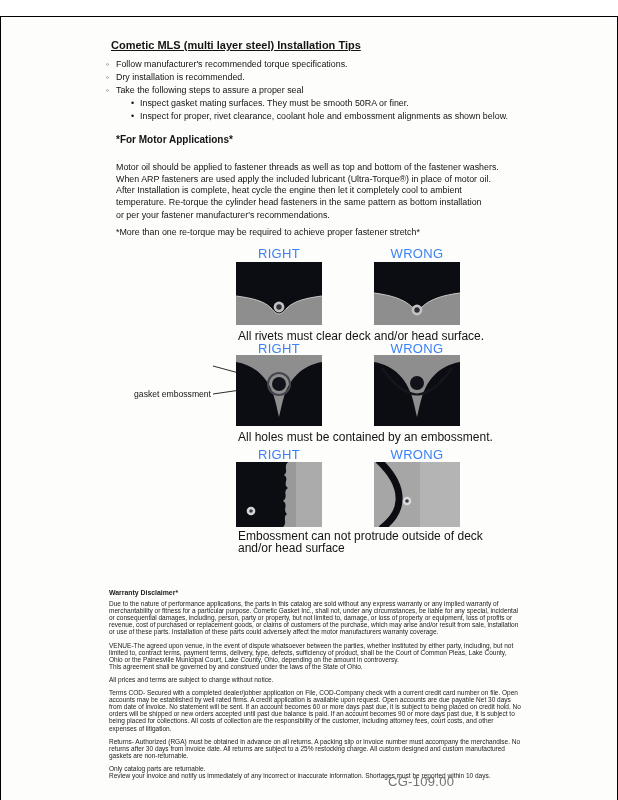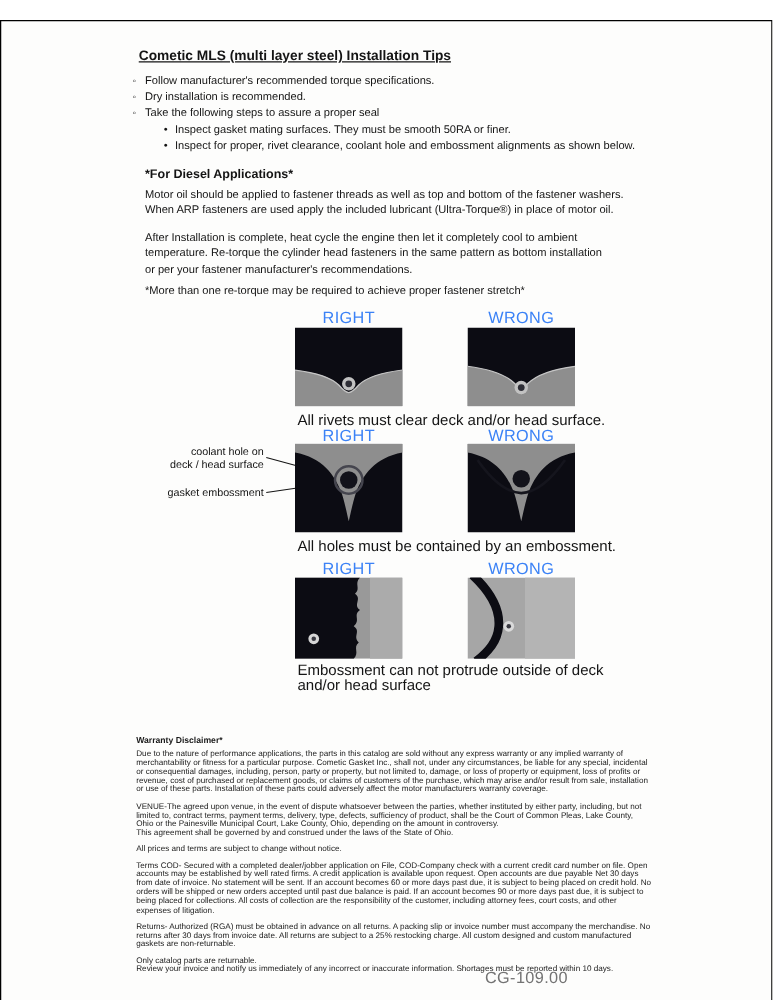--- a/index.html
+++ b/index.html
@@ -50,23 +50,23 @@
     <div class="tiprow sub">
       <span class="bullet">•</span>
       <span>Inspect gasket mating surfaces.  They must be smooth 50RA or finer.</span>
     </div>
     <div class="tiprow sub">
       <span class="bullet">•</span>
       <span>Inspect for proper, rivet clearance, coolant hole and embossment alignments as shown below.</span>
     </div>
   </div>
 
-  <div class="abs diesel-h">*For Diesel Applications*</div>
+  <div class="abs diesel-h">*For Motor Applications*</div>
 
-  <div class="abs body-par" style="top:132px">
+  <div class="abs body-par" style="top:144px">
     <div>Motor oil should be applied to fastener threads as well as top and bottom of the fastener washers.</div>
     <div>When ARP fasteners are used apply the included lubricant (Ultra-Torque®) in place of motor oil.</div>
   </div>
 
   <div class="abs body-par" style="top:167px">
     <div>After Installation is complete, heat cycle the engine then let it completely cool to ambient</div>
     <div>temperature. Re-torque the cylinder head fasteners in the same pattern as bottom installation</div>
     <div>or per your fastener manufacturer's recommendations.</div>
   </div>
 
@@ -89,24 +89,20 @@
     <path d="M0,31 C16,33 30,37 38,45 C40.5,47.8 42,50.5 43,52.5 C44,50.5 45.5,47.8 48,45 C56,37 70,33 86,31" fill="none" stroke="#c6c6c6" stroke-width="1"></path>
     <circle cx="43" cy="48" r="5.4" fill="#c2c2c2"></circle>
     <circle cx="43" cy="48" r="2.7" fill="#2e2e36"></circle>
   </svg>
 
   <div class="abs caption" style="top:312px">All rivets must clear deck and/or head surface.</div>
 
   <div class="abs fig-label" style="left:235px;top:324px">RIGHT</div>
   <div class="abs fig-label" style="left:373px;top:324px">WRONG</div>
 
-  <div class="abs ann-labels" style="top:339px">
-    <div>coolant hole on</div>
-    <div>deck / head surface</div>
-  </div>
   <div class="abs ann-labels" style="top:372px">
     <div>gasket embossment</div>
   </div>
 
   <svg class="abs" style="left:211px;top:340px" width="66" height="42" viewBox="0 0 66 42">
     <line x1="1" y1="9" x2="60" y2="25" stroke="#141414" stroke-width="0.9"></line>
     <line x1="1" y1="37" x2="56" y2="29" stroke="#141414" stroke-width="0.9"></line>
   </svg>
 
   <svg class="abs" style="left:235px;top:338px" width="86" height="71" viewBox="0 0 86 71">

